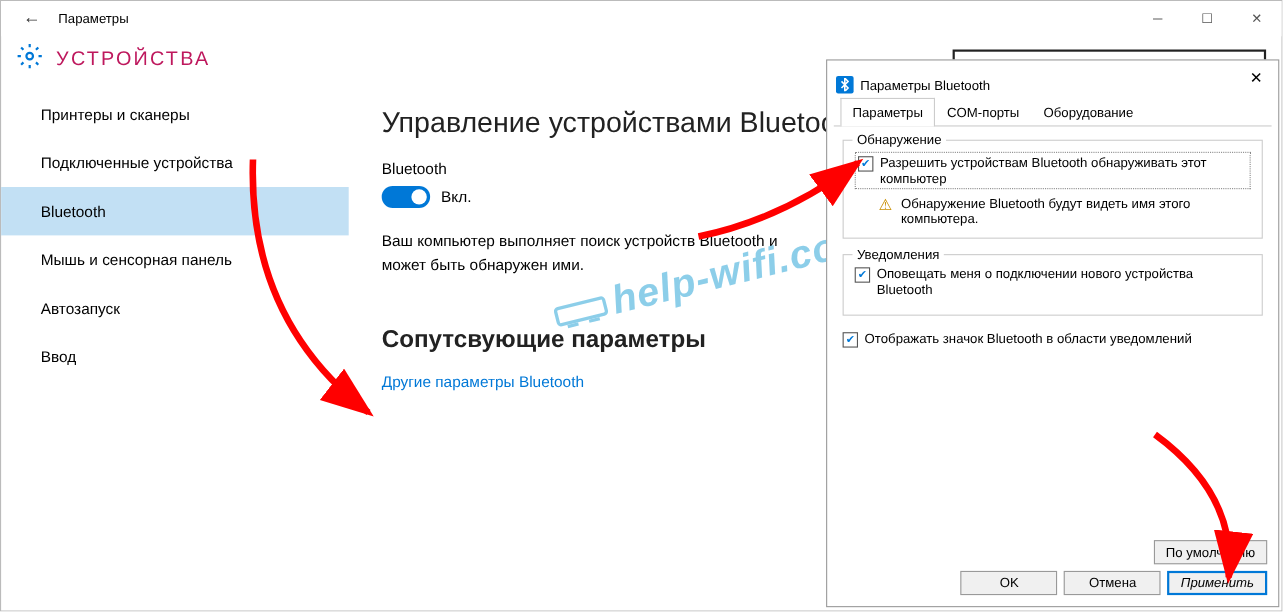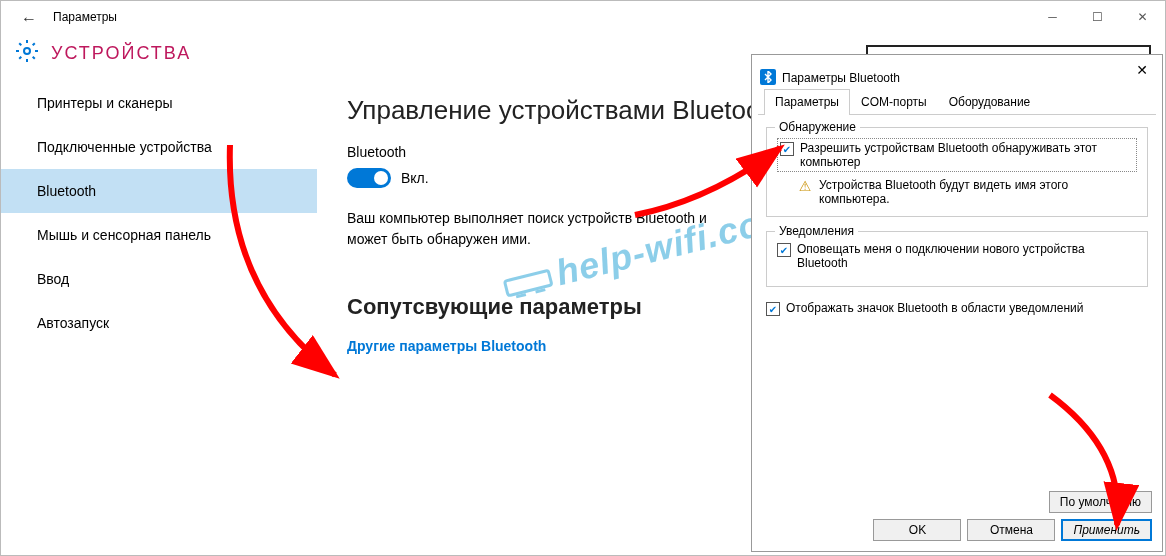--- a/index.html
+++ b/index.html
@@ -25,21 +25,21 @@
 
 .main { flex: 1; padding: 14px 30px; }
 .h1 { font-size: 26px; font-weight: 300; color: #222; margin-bottom: 18px; }
 .label { font-size: 14px; color: #000; margin-bottom: 8px; }
 .toggle-row { display: flex; align-items: center; margin-bottom: 20px; }
 .toggle { width: 44px; height: 20px; border-radius: 10px; background: #0078d7; position: relative; margin-right: 10px; cursor: pointer; }
 .toggle::after { content: ""; position: absolute; right: 3px; top: 3px; width: 14px; height: 14px; background: #fff; border-radius: 50%; }
 .toggle-label { font-size: 14px; }
 .status-text { font-size: 14px; color: #000; line-height: 1.5; max-width: 400px; }
 .h2 { font-size: 22px; font-weight: 700; color: #222; margin: 44px 0 18px 0; }
-.link { color: #0078d7; font-size: 14px; cursor: pointer; font-weight: bold; }
+.link { color: #0078d7; font-size: 14px; cursor: pointer; }
 
 
 .dialog { position: absolute; right: 3px; top: 54px; width: 412px; height: 498px; background: #fff; border: 1px solid #999; display: flex; flex-direction: column; }
 .dlg-title { height: 30px; display: flex; align-items: flex-end; padding: 0 8px; font-size: 12px; position: relative; }
 .bt-icon { width: 16px; height: 16px; background: #0078d7; border-radius: 2px; display: inline-flex; align-items: center; justify-content: center; margin-right: 6px; color: #fff; font-size: 11px; }
 .dlg-close { position: absolute; right: 0; top: 0; width: 40px; height: 30px; display: flex; align-items: center; justify-content: center; font-size: 14px; cursor: pointer; }
 .tabs { display: flex; padding: 4px 6px 0 6px; border-bottom: 1px solid #ccc; margin: 0 6px; }
 .tab { padding: 5px 10px; font-size: 12px; border: 1px solid transparent; border-bottom: none; cursor: pointer; }
 .tab.active { border-color: #ccc; background: #fff; margin-bottom: -1px; }
 .dlg-body { flex: 1; padding: 12px 14px; font-size: 12px; }
@@ -93,22 +93,22 @@
   <div class="search-wrap">
     <input type="text" style="">
   </div>
 
   <div class="content">
     <div class="sidebar">
       <div class="sidebar-item">Принтеры и сканеры</div>
       <div class="sidebar-item">Подключенные устройства</div>
       <div class="sidebar-item active">Bluetooth</div>
       <div class="sidebar-item">Мышь и сенсорная панель</div>
+      <div class="sidebar-item">Автозапуск</div>
       <div class="sidebar-item">Ввод</div>
-      <div class="sidebar-item">Автозапуск</div>
     </div>
 
     <div class="main">
       <div class="h1">Управление устройствами Bluetooth</div>
       <div class="label">Bluetooth</div>
       <div class="toggle-row">
         <div class="toggle"></div>
         <span class="toggle-label">Вкл.</span>
       </div>
       <div class="status-text">Ваш компьютер выполняет поиск устройств Bluetooth и может быть обнаружен ими.</div>
@@ -141,21 +141,21 @@
 
   <div class="dlg-body">
     <div class="group">
       <div class="group-label">Обнаружение</div>
       <div class="chk-row dotted">
         <span class="chk">✔</span>
         <span>Разрешить устройствам Bluetooth обнаруживать этот компьютер</span>
       </div>
       <div class="warn-row">
         <span class="warn-icon">⚠</span>
-        <span>Устройства Bluetooth будут видеть имя этого компьютера.</span>
+        <span>Обнаружение Bluetooth будут видеть имя этого компьютера.</span>
       </div>
     </div>
 
     <div class="group">
       <div class="group-label">Уведомления</div>
       <div class="chk-row">
         <span class="chk">✔</span>
         <span>Оповещать меня о подключении нового устройства Bluetooth</span>
       </div>
     </div>

